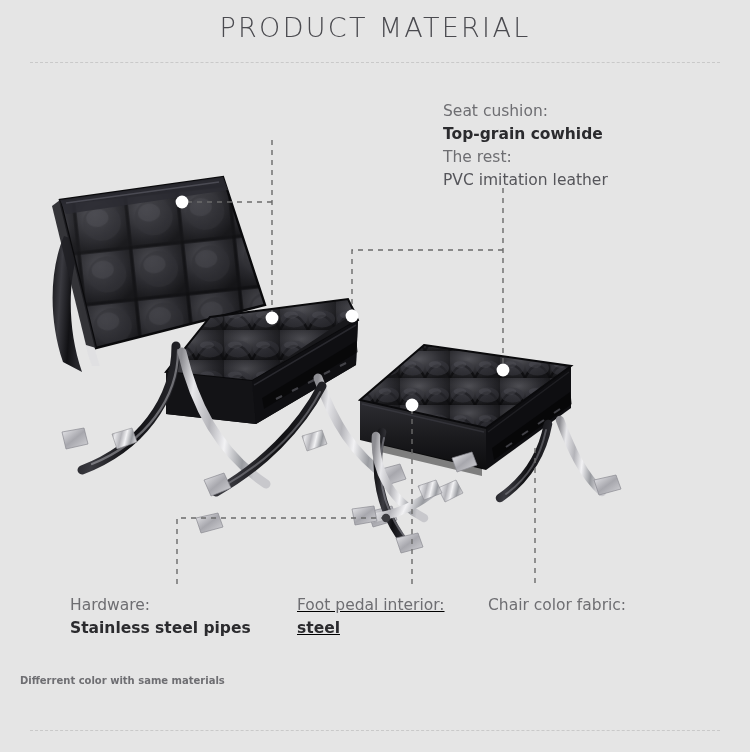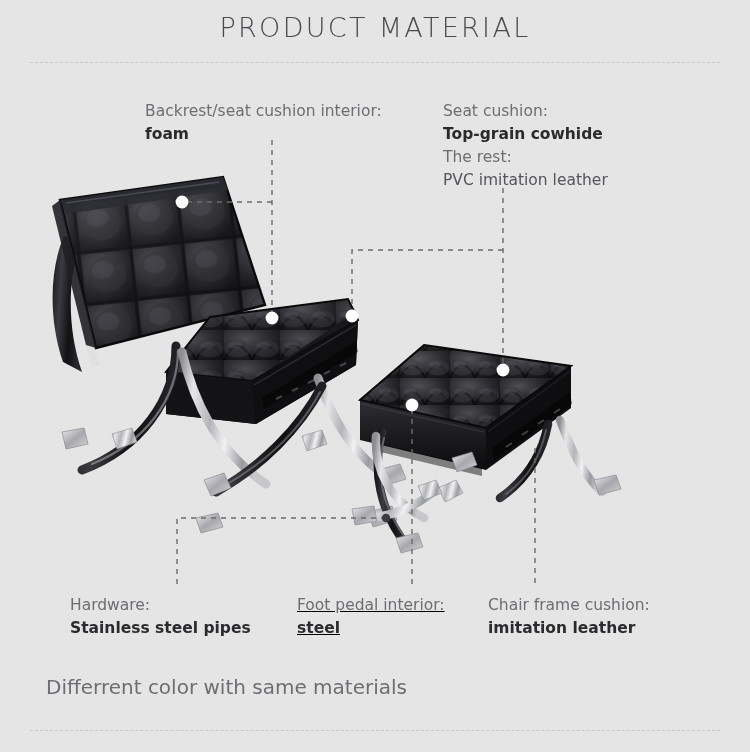--- a/index.html
+++ b/index.html
@@ -66,24 +66,24 @@
   }
 
   #callout-backrest { left: 145px; top: 100px; }
   #callout-seat     { left: 443px; top: 100px; }
   #callout-hardware { left: 70px;  top: 594px; }
   #callout-footpedal{ left: 297px; top: 594px; text-decoration: underline; }
   #callout-frame    { left: 488px; top: 594px; }
 
   #footnote {
     position: absolute;
-    left: 46px;
+    left: 20px;
     top: 675px;
-    font-size: 20px;
-    font-weight: 400;
+    font-size: 10px;
+    font-weight: 700;
     color: #6e6e72;
     font-family: "DejaVu Sans", sans-serif;
     white-space: nowrap;
   }
 
   
   #furniture-art, #leader-lines {
     position: absolute;
     left: 0;
     top: 0;
@@ -321,43 +321,38 @@
     <g>
       <circle cx="182" cy="202" r="6.4" fill="#ffffff"></circle>
       <circle cx="272" cy="318" r="6.4" fill="#ffffff"></circle>
       <circle cx="352" cy="316" r="6.4" fill="#ffffff"></circle>
       <circle cx="503" cy="370" r="6.4" fill="#ffffff"></circle>
       <circle cx="412" cy="405" r="6.4" fill="#ffffff"></circle>
       <circle cx="386" cy="518" r="4.2" fill="#3c3c40"></circle>
     </g>
   </svg>
 
-  <div class="callout" id="callout-backrest">
-    <div class="lead">Backrest/seat cushion interior:</div>
-    <div class="value">foam</div>
-  </div>
 
   <div class="callout" id="callout-hardware">
     <div class="lead">Hardware:</div>
     <div class="value">Stainless steel pipes</div>
   </div>
 
   <div class="callout" id="callout-seat">
     <div class="lead">Seat cushion:</div>
     <div class="value">Top-grain cowhide</div>
     <div class="lead">The rest:</div>
     <div class="value soft">PVC imitation leather</div>
   </div>
 
   <div class="callout" id="callout-footpedal">
     <div class="lead">Foot pedal interior:</div>
     <div class="value">steel</div>
   </div>
 
   <div class="callout" id="callout-frame">
-    <div class="lead">Chair frame cushion:</div>
-    <div class="value">imitation leather</div>
+    <div class="lead">Chair color fabric:</div>
   </div>
 
   <div id="footnote">Differrent color with same materials</div>
   <div class="divider" id="divider-bottom"></div>
 
 </div>
 
 </body></html>

